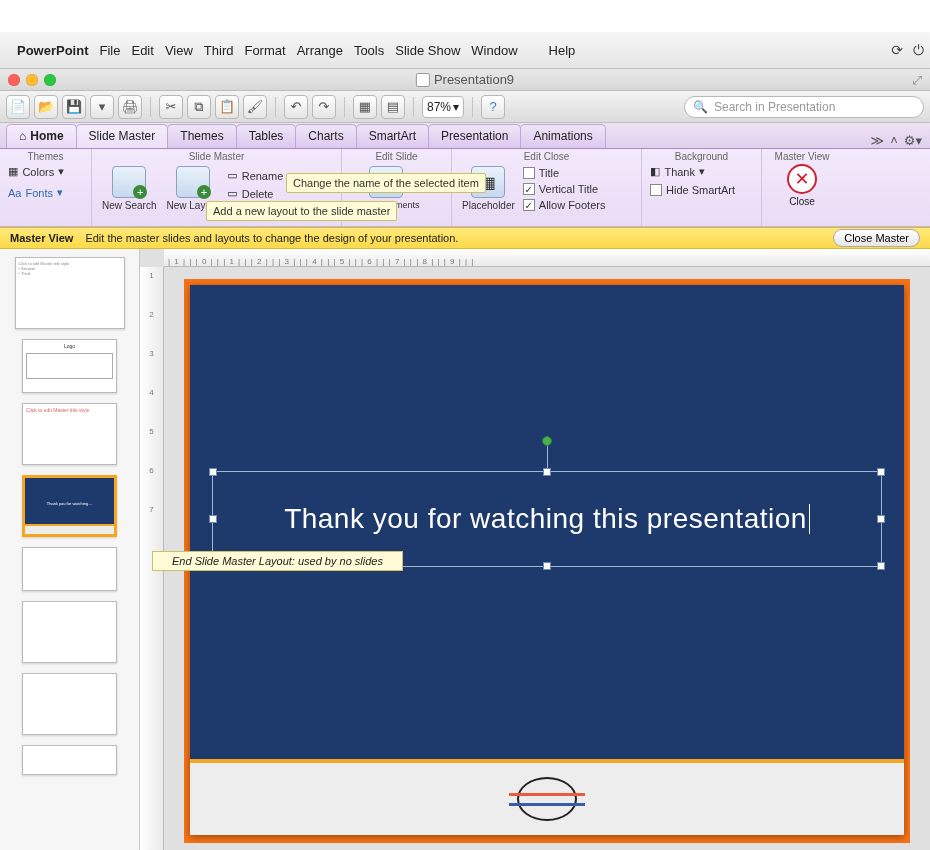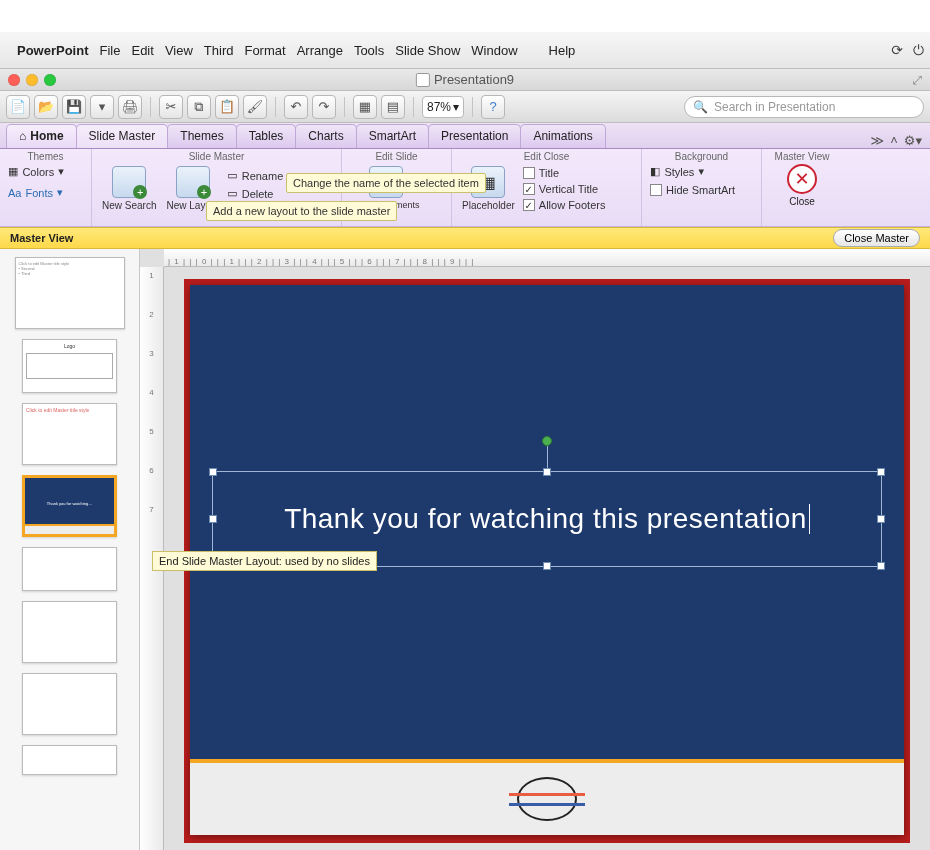--- a/index.html
+++ b/index.html
@@ -42,36 +42,36 @@
 .panel { width:140px; background:#f6f6f6; border-right:1px solid #c7c7c7; overflow:hidden; padding:8px 6px; display:flex; flex-direction:column; gap:10px; }
 .thumb { width:95px; margin:0 auto; background:#fff; border:1px solid #bbb; box-shadow:0 1px 2px rgba(0,0,0,.15); height:62px; position:relative; font-size:4px; color:#888; padding:3px; overflow:hidden; }
 .thumb.master { width:110px; height:72px; }
 .thumb.sel { border:3px solid #f5a623; }
 .thumb.blue { background:#1e3a6d; }
 .thumb.blue .bar { position:absolute; bottom:8px; left:0; right:0; height:2px; background:#f5a623; }
 .thumb .bar2 { position:absolute; bottom:0; left:0; right:0; height:8px; background:#ededed; }
 .editor { flex:1; position:relative; background:#e0e0e0; overflow:hidden; }
 .ruler-h { position:absolute; top:0; left:24px; right:0; height:18px; background:linear-gradient(#fff,#eaeaea); border-bottom:1px solid #bbb; font-size:8px; color:#777; display:flex; align-items:flex-end; padding-left:4px; letter-spacing:1px; }
 .ruler-v { position:absolute; top:18px; left:0; width:24px; bottom:0; background:linear-gradient(90deg,#fff,#eaeaea); border-right:1px solid #bbb; font-size:8px; color:#777; display:flex; flex-direction:column; align-items:center; padding-top:4px; gap:30px; }
-.canvas-wrap { position:absolute; top:30px; left:44px; right:20px; bottom:16px; background:#b91c1c; overflow:hidden; }
+.canvas-wrap { position:absolute; top:30px; left:44px; right:20px; bottom:16px; background:#f97316; overflow:hidden; }
 .slide { position:absolute; top:6px; left:6px; right:6px; height:550px; background:#1e3a6d; box-shadow:0 2px 8px rgba(0,0,0,.4); }
 .slide .footer { position:absolute; bottom:0; left:0; right:0; height:76px; background:#ededed; border-top:4px solid #f5a623; display:flex; align-items:center; justify-content:center; }
 .logo { width:60px; height:44px; border:2px solid #222; border-radius:50%; position:relative; }
 .logo::before,.logo::after{content:"";position:absolute;left:-10px;right:-10px;height:3px;top:14px;background:#e85c41;}
 .logo::after{top:24px;background:#3a5da8;}
 .textbox { position:absolute; top:186px; left:22px; right:22px; height:96px; border:1px solid #9fb6d4; display:flex; align-items:center; justify-content:center; padding:0 8px; }
 .textbox .txt { color:#fff; font-size:28px; font-weight:300; letter-spacing:.5px; white-space:nowrap; }
 .cursor-bar { display:inline-block; width:1px; height:30px; background:#fff; vertical-align:middle; margin-left:2px; }
 .handle { position:absolute; width:8px; height:8px; background:#fff; border:1px solid #6a8ab0; }
 .h-tl{top:-4px;left:-4px}.h-tr{top:-4px;right:-4px}.h-bl{bottom:-4px;left:-4px}.h-br{bottom:-4px;right:-4px}
 .h-tc{top:-4px;left:50%;margin-left:-4px}.h-bc{bottom:-4px;left:50%;margin-left:-4px}
 .h-ml{top:50%;left:-4px;margin-top:-4px}.h-mr{top:50%;right:-4px;margin-top:-4px}
 .rot { position:absolute; top:-36px; left:50%; width:10px; height:10px; margin-left:-5px; background:#4caf50; border:1px solid #2e7d32; border-radius:50%; }
 .rot-line { position:absolute; top:-26px; left:50%; width:1px; height:22px; background:#9fb6d4; }
-.slide-tip { position:absolute; top:302px; left:12px; background:#fffbd6; border:1px solid #c9c069; padding:3px 6px; font-size:11px; z-index:60; }
+.slide-tip { position:absolute; top:302px; left:12px; background:#fffbd6; border:1px solid #c9c069; padding:3px 19px; font-size:11px; z-index:60;font-style:italic; }
 .statusbar { height:22px; background:linear-gradient(#f0f0f0,#dcdcdc); border-top:1px solid #bbb; display:flex; align-items:center; padding:0 8px; font-size:11px; color:#444; gap:8px; }
 .statusbar .views { display:flex; gap:2px; }
 .statusbar .views span { width:20px; height:16px; border:1px solid #999; background:#fff; display:flex; align-items:center; justify-content:center; font-size:10px; }
 .statusbar .right { margin-left:auto; display:flex; align-items:center; gap:10px; }
 .slider { width:80px; height:4px; background:#bbb; border-radius:2px; position:relative; }
 .slider .knob { position:absolute; top:-4px; left:38px; width:12px; height:12px; background:linear-gradient(#fff,#ccc); border:1px solid #888; border-radius:50%; }
 </style>
 </head>
 <body>
 
@@ -215,21 +215,21 @@
         <div class="mini-row">
             <span class="chk">✓</span>
             <span>Allow Footers</span>
           </div>
       </div>
     </div>
   </div>
   <div class="rgroup" style="width:120px">
     <div class="rtitle">Background</div>
     <div class="rbody" style="flex-direction:column;gap:4px">
-      <div class="mini-row"><span>◧</span><span>Styles</span> ▾</div>
+      <div class="mini-row"><span>◧</span><span>Thank</span> ▾</div>
       <div class="mini-row">
           <span class="chk"></span>
           <span>Hide SmartArt</span>
         </div>
     </div>
   </div>
   <div class="rgroup" style="border-right:none;width:80px">
     <div class="rtitle">Master View</div>
     <div class="rbody" style="justify-content:center">
       <div class="closebtn">
@@ -237,20 +237,21 @@
           <span>Close</span>
         </div>
     </div>
   </div>
   <div class="tooltip" style="top:52px;left:206px">Add a new layout to the slide master</div>
   <div class="tooltip" style="top:24px;left:286px">Change the name of the selected item</div>
 </div>
 
 <div class="infobar">
   <span class="label">Master View</span>
+  <span>Edit the master slides and layouts to change the design of your presentation.</span>
   <button class="close-master">Close Master</button>
 </div>
 
 <div class="workspace">
   <div class="panel">
     <div class="thumb master">Click to edit Master title style<br>• Second<br>• Third</div>
     <div class="thumb" style="height:54px">
         <div style="text-align:center;font-size:5px;color:#333">Logo</div>
         <div style="border:1px solid #aaa;height:26px;margin-top:4px"></div>
       </div>

